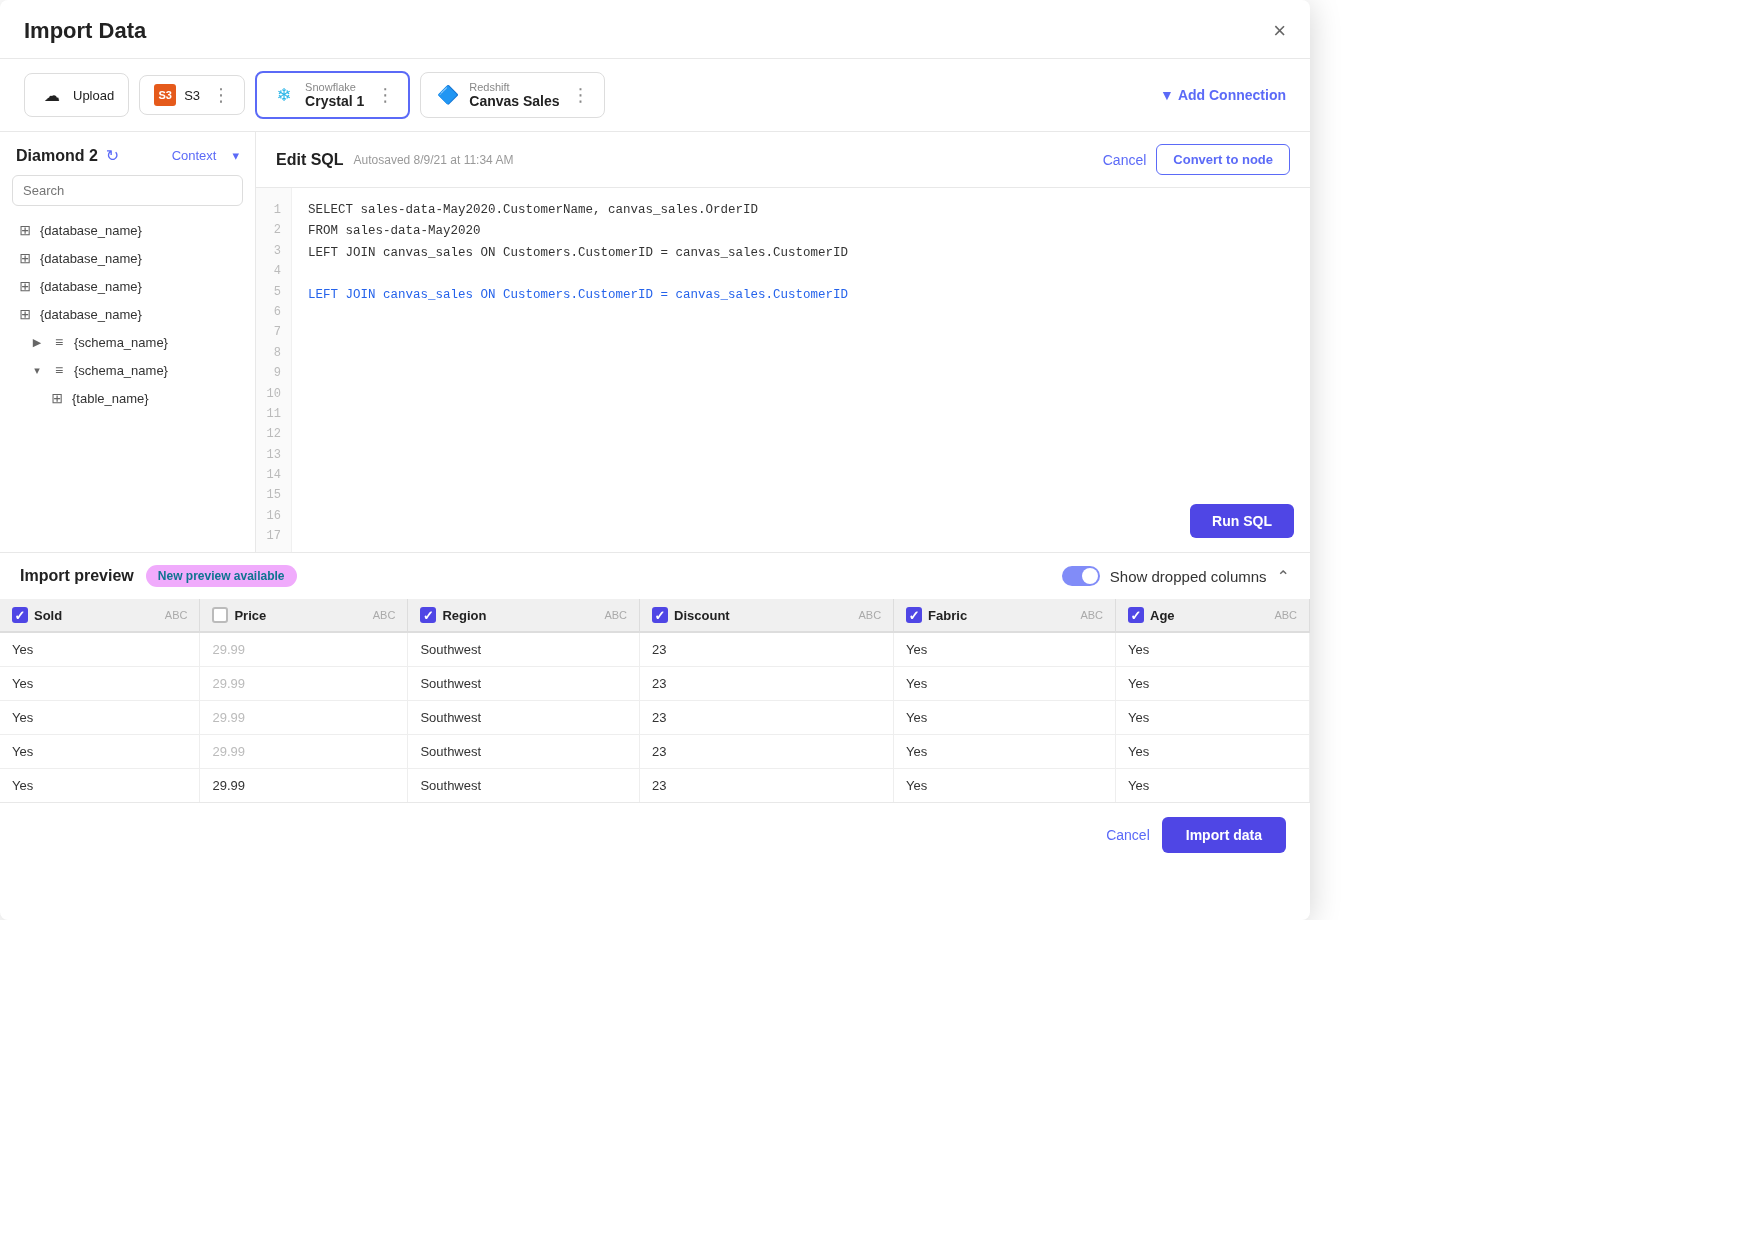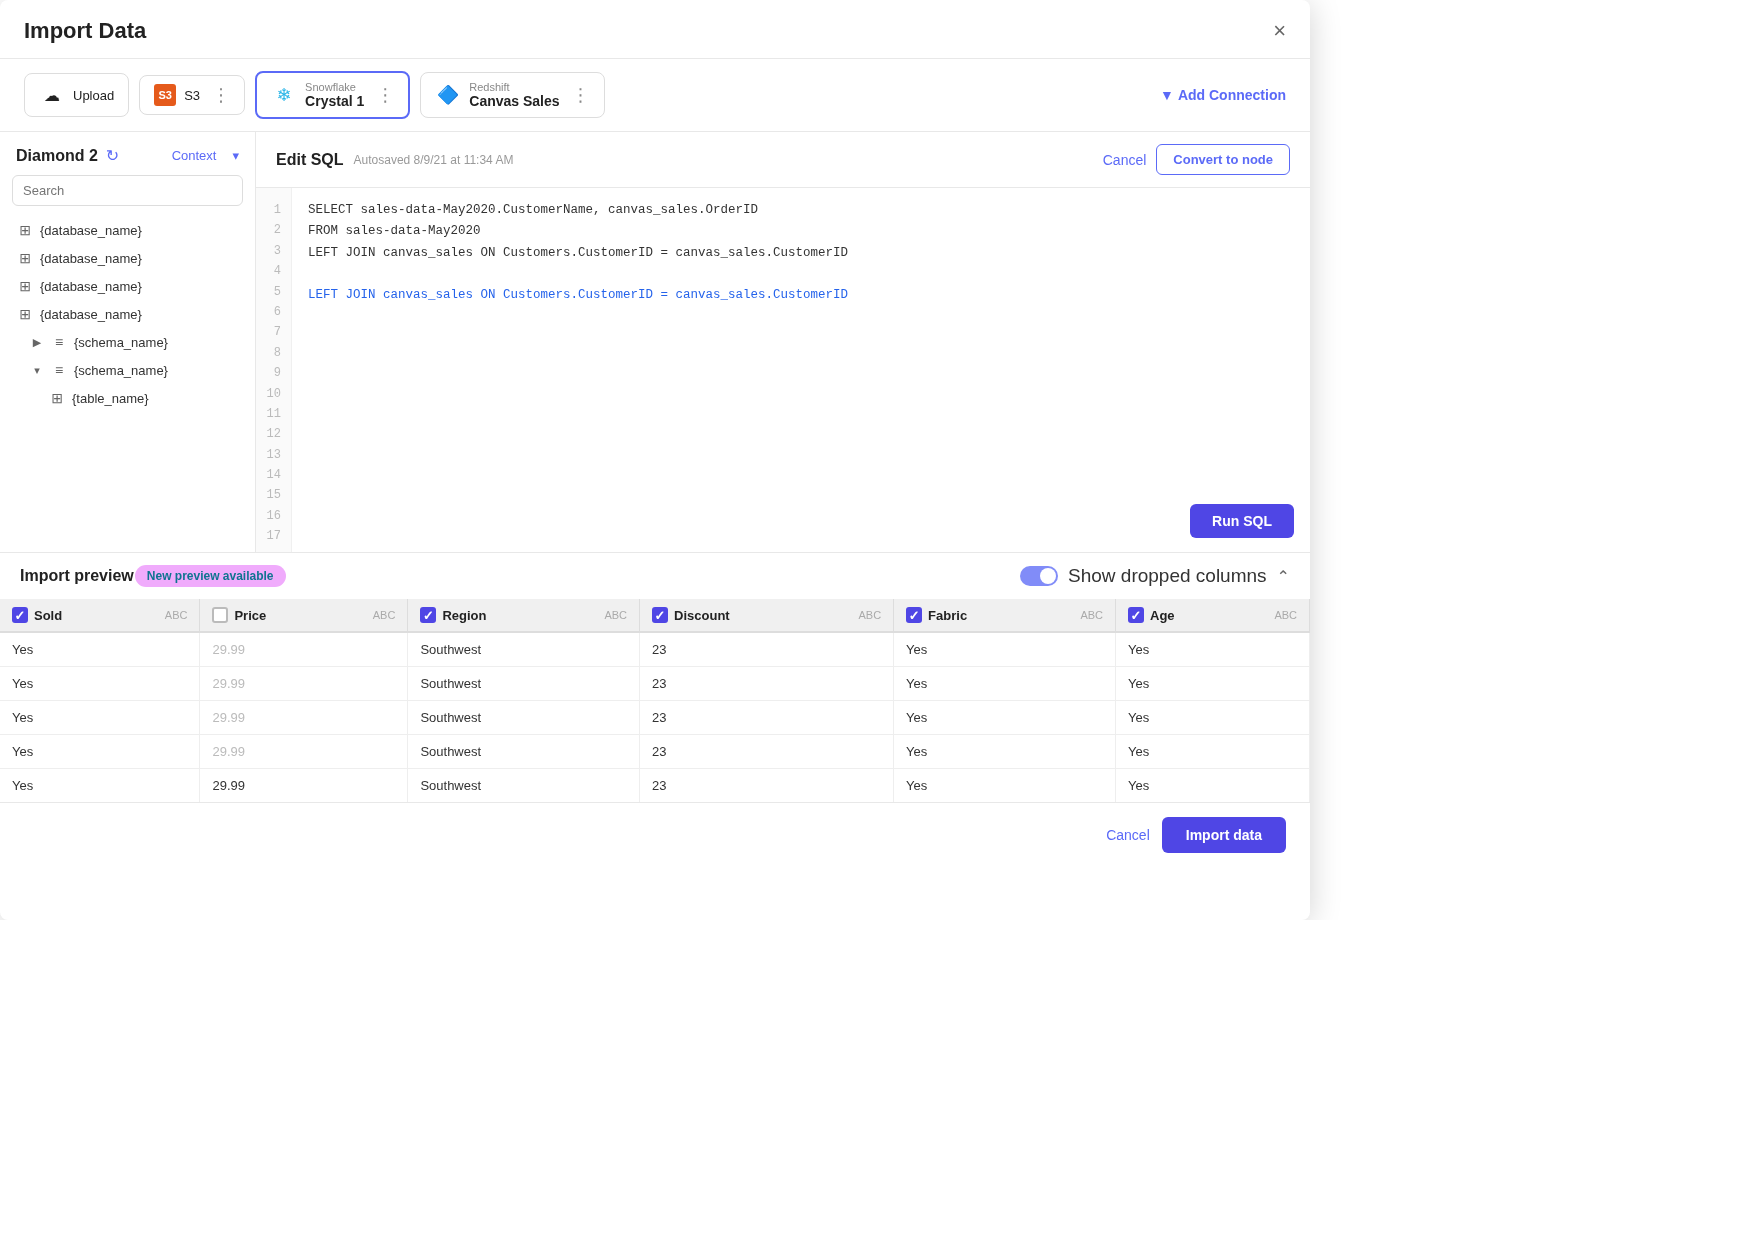--- a/index.html
+++ b/index.html
@@ -50,25 +50,25 @@
     .convert-btn { background: #fff; border: 1px solid #5b6af7; color: #5b6af7; border-radius: 6px; padding: 7px 16px; font-size: 13px; font-weight: 600; cursor: pointer; }
     .editor-content { flex: 1; display: flex; overflow: hidden; position: relative; }
     .line-numbers { padding: 12px 10px; color: #bbb; font-size: 12px; font-family: 'Courier New', monospace; line-height: 1.7; text-align: right; min-width: 36px; border-right: 1px solid #f0f0f0; background: #fafafa; }
     .code-area { flex: 1; padding: 12px 16px; font-size: 12.5px; font-family: 'Courier New', monospace; line-height: 1.7; overflow-y: auto; white-space: pre; }
     .code-normal { color: #333; }
     .code-blue { color: #2563eb; }
     .run-sql-btn { position: absolute; bottom: 14px; right: 16px; background: #4f46e5; color: #fff; border: none; border-radius: 6px; padding: 9px 22px; font-size: 14px; font-weight: 600; cursor: pointer; }
 
     
     .preview-section { border-top: 1px solid #e8e8e8; }
-    .preview-header { display: flex; align-items: center; padding: 12px 20px; gap: 1px; }
+    .preview-header { display: flex; align-items: center; padding: 12px 20px; gap: 12px; }
     .preview-title { font-size: 16px; font-weight: 700; }
     .preview-badge { background: #f0abfc; color: #0e7490; font-size: 12px; font-weight: 600; padding: 4px 12px; border-radius: 20px; }
     .preview-right { margin-left: auto; display: flex; align-items: center; gap: 10px; }
-    .show-dropped { font-size: 19px; color: #333; font-weight: 500; }
+    .show-dropped { font-size: 15px; color: #333; font-weight: 500; }
     .toggle { width: 38px; height: 20px; background: #818cf8; border-radius: 10px; position: relative; cursor: pointer; display: inline-block; }
     .toggle-knob { width: 16px; height: 16px; background: #fff; border-radius: 50%; position: absolute; top: 2px; right: 2px; }
     .collapse-icon { color: #666; cursor: pointer; font-size: 16px; }
 
     
     .preview-table { width: 100%; border-collapse: collapse; }
     .preview-table th { background: #f0f0f0; padding: 8px 12px; text-align: left; font-size: 13px; font-weight: 600; border-bottom: 2px solid #ddd; border-right: 1px solid #ddd; }
     .preview-table td { padding: 9px 12px; font-size: 13px; border-bottom: 1px solid #eee; border-right: 1px solid #eee; color: #333; }
     .preview-table tr:last-child td { border-bottom: none; }
     .col-header { display: flex; align-items: center; gap: 6px; }

